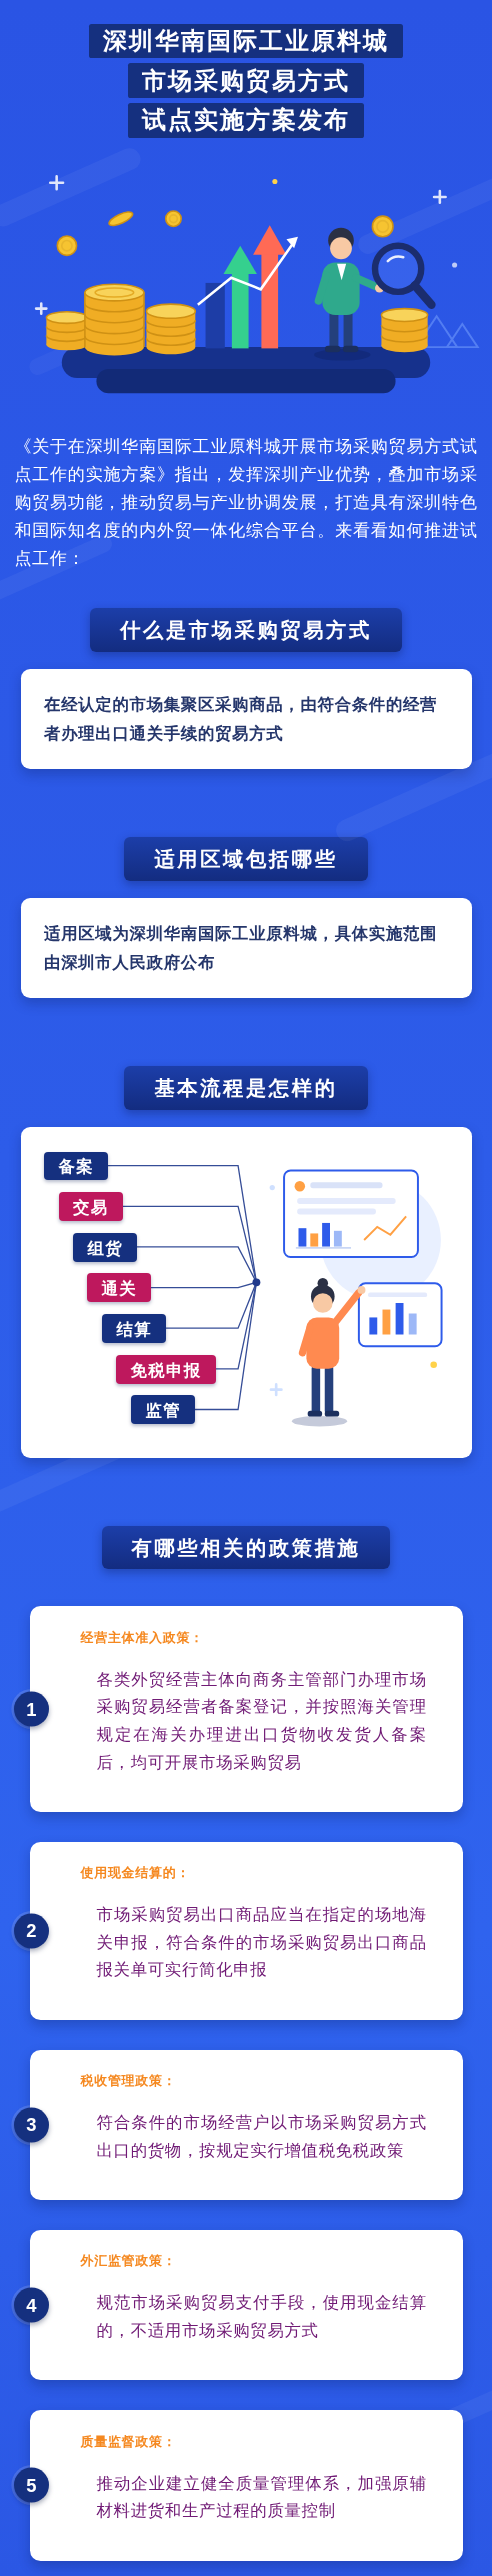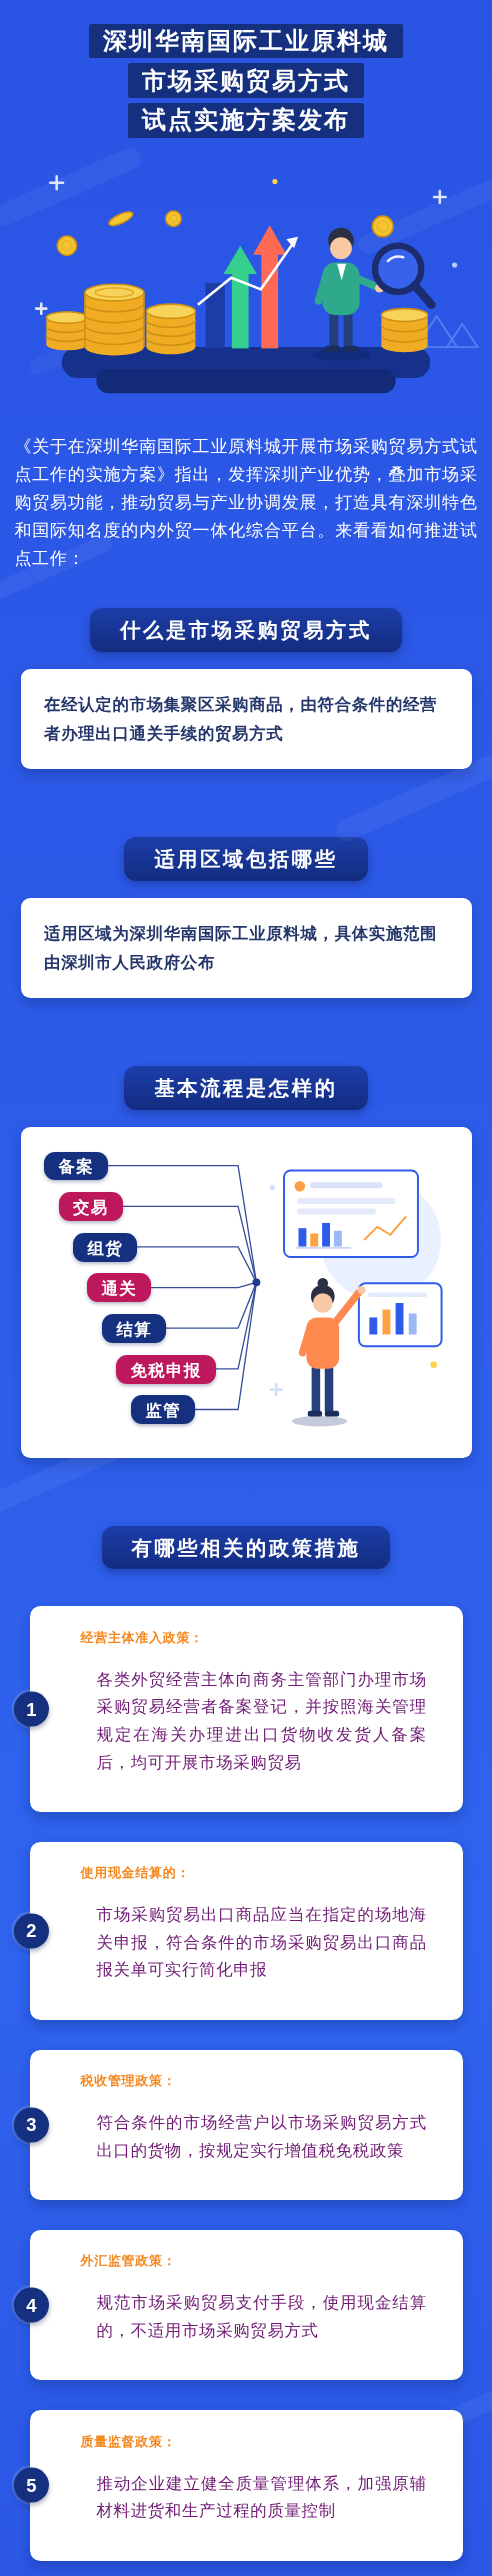--- a/index.html
+++ b/index.html
@@ -24,39 +24,39 @@
 
   .intro {
     margin:14.4px 14.4px 0 14.4px; color:#ffffff; font-size:17px; line-height:28px;
     text-align:justify; letter-spacing:0.7px;
   }
 
   .banner {
     margin:68px auto 0 auto; width:fit-content; padding:7.9px 30px;
     background:linear-gradient(180deg,#1c3ea9 0%, #132c80 100%);
     color:#ffffff; font-size:20.3px; font-weight:700; letter-spacing:2.6px; text-align:center;
-    border-radius:12px; box-shadow:0 3.9px 9.2px rgba(9,22,80,.35);
+    border-radius:6px; box-shadow:0 3.9px 9.2px rgba(9,22,80,.35);
   }
   .banner.first { margin-top:35px; }
 
   .card {
     margin:17px auto 0 auto; width:451px; box-sizing:border-box;
     background:#ffffff; border-radius:9.2px; padding:21px 23.6px;
     color:#25366b; font-size:16.4px; line-height:29px; letter-spacing:0.7px;
     box-shadow:0 5.2px 11.8px rgba(9,22,80,.25);
   }
   .card p { margin:0;font-weight:bold; }
 
   .flow-card { height:331px; padding:19.7px; }
   .flow-area { position:relative; height:291px; }
   .flow-lines { position:absolute; left:0; top:0; width:404px; height:291px; z-index:1; }
   .dash { position:absolute; right:-3.9px; top:1.3px; width:210px; height:289px; z-index:2; }
   .step {
     position:absolute; z-index:3; min-width:33px; text-align:center;
-    padding:5.2px 14.4px; border-radius:11px; color:#ffffff; font-weight:700;
+    padding:5.2px 14.4px; border-radius:4px; color:#ffffff; font-weight:700;
     font-size:16.4px; line-height:18.4px; letter-spacing:1.3px;
     box-shadow:0 2px 3.9px rgba(10,25,80,.3);
   }
   .step.dark { background:#15307f; }
   .step.mid  { background:#be185d; }
   .s1{left:3.9px;top:5.2px} .s2{left:18.4px;top:46px} .s3{left:33px;top:87px}
   .s4{left:47px;top:127px} .s5{left:62px;top:168px} .s6{left:76px;top:209px}
   .s7{left:91px;top:249px}
 
   .policy {

